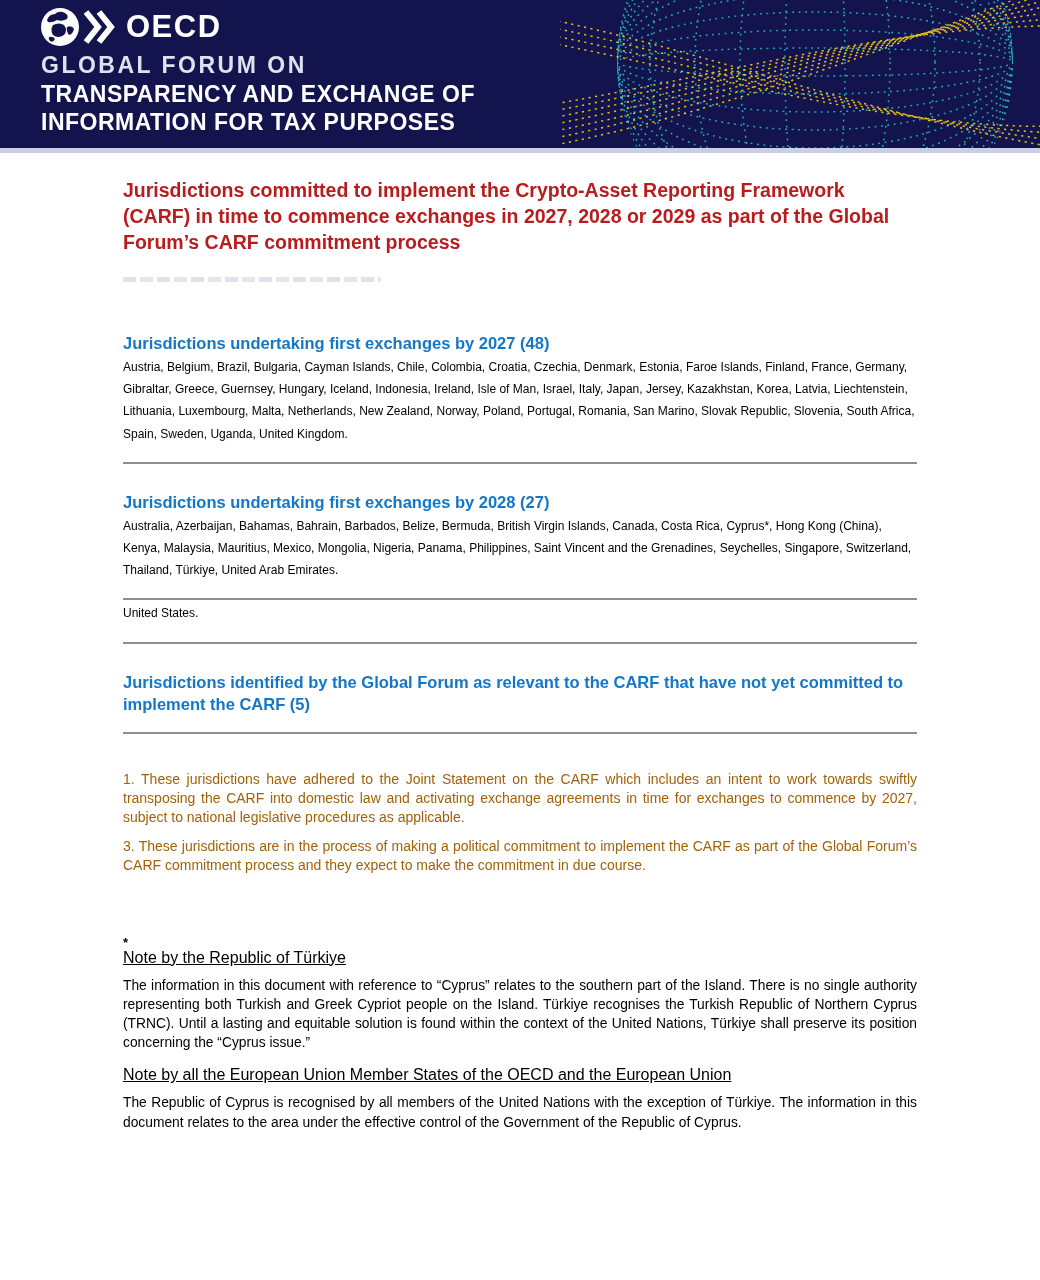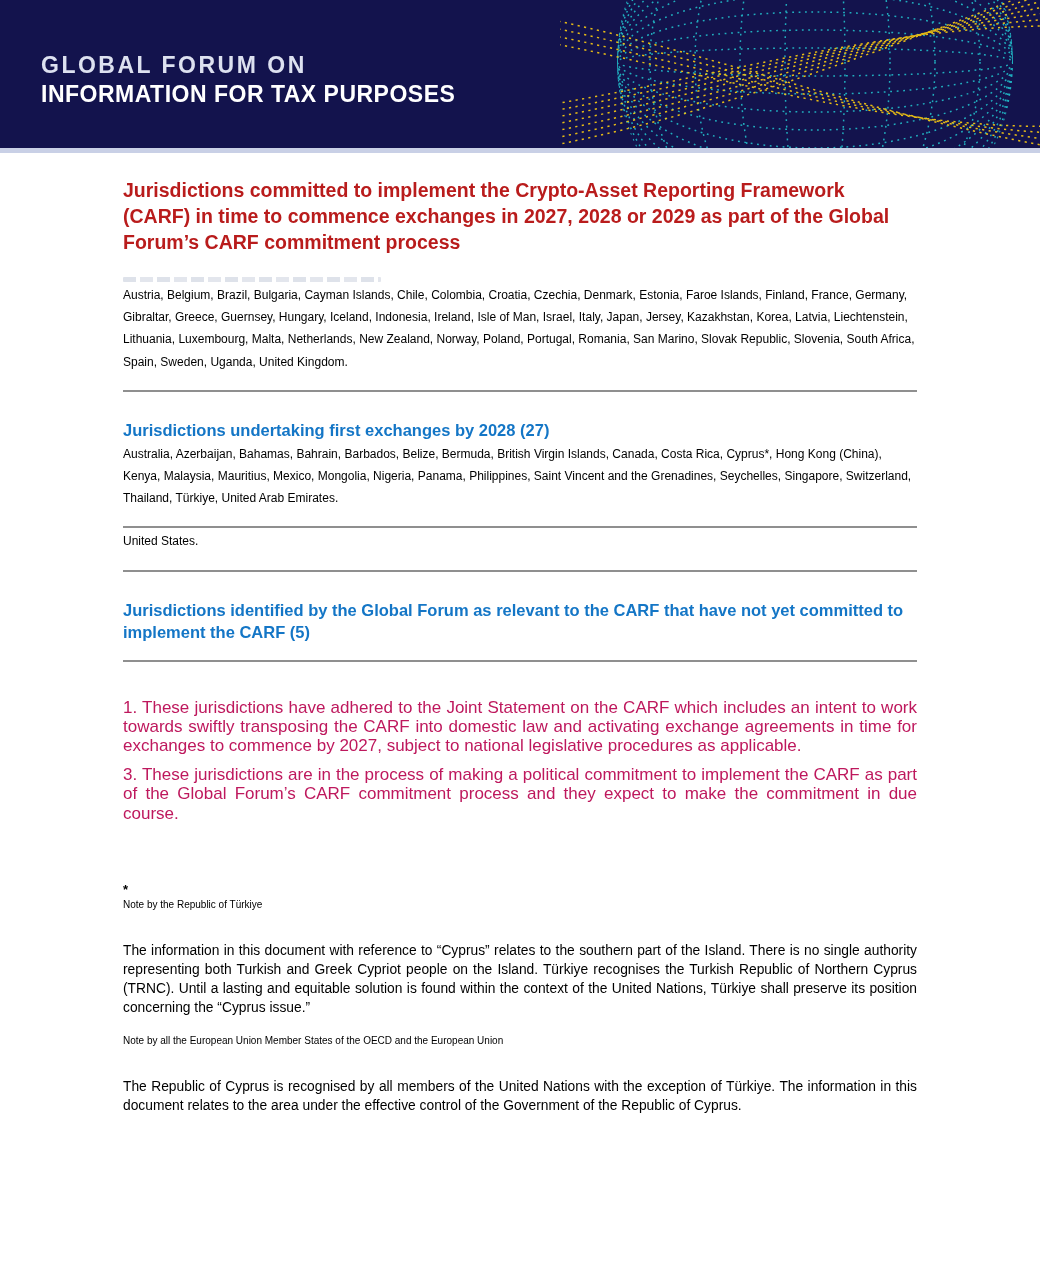--- a/index.html
+++ b/index.html
@@ -67,31 +67,31 @@
     margin-top: 2px;
     font-size: 12px; line-height: 22.2px; color: #000;
   }
   .rule {
     border: none; border-top: 2px solid #8f8f8f;
     margin: 17px 0 0 0; width: 794px;
   }
 
   .footnotes { margin-top: 36px; }
   .footnote {
-    font-size: 17px; line-height: 19.2px; text-align: justify; color: #be185d;
+    font-size: 14px; line-height: 19.2px; text-align: justify; color: #a16207;
   }
   .footnote + .footnote { margin-top: 10px; }
 
   .notes { margin-top: 62px; }
   .note-marker {
     display: block; font-size: 13px; font-weight: 700; line-height: 10px; color: #000;
   }
-  .note-title { font-size: 10px; line-height: 19px; color: #000; }
+  .note-title { font-size: 16px; line-height: 19px; color: #000; text-decoration: underline; }
   .note-body {
-    margin-top: 27px; font-size: 13.8px; line-height: 19.2px;
+    margin-top: 9px; font-size: 13.8px; line-height: 19.2px;
     text-align: justify; color: #000;
   }
   .note-title.eu { margin-top: 13px; }
 </style>
 </head>
 <body>
 
 <div class="page">
 
   <div class="banner">
@@ -127,34 +127,48 @@
         <path d="M -30 122 C 148 90, 320 32, 510 10"></path>
         <path d="M -30 115 C 150 84, 325 27, 510 18"></path>
         <path d="M -30 108 C 152 79, 330 23, 510 26"></path>
         <path d="M -60 10 C 120 40, 300 115, 510 150"></path>
         <path d="M -60 18 C 122 48, 305 120, 510 142"></path>
         <path d="M -60 26 C 124 56, 310 126, 510 134"></path>
         <path d="M -60 34 C 126 64, 315 132, 510 126"></path>
       </g>
     </svg>
 
+    <div class="logo-row">
+      <svg width="78" height="40" viewBox="0 0 78 40">
+        <circle cx="20" cy="20" r="19" fill="#ffffff"></circle>
+        <path fill="#13134d" d="M7 13 Q9 7 15 7 Q19 3 25 6 Q29 8 27 12 Q22 15 17 13 Q12 16 8 15 Z"></path>
+        <path fill="#13134d" d="M13 18 Q19 15 24 18 Q28 23 24 28 Q18 32 13 28 Q10 23 13 18 Z"></path>
+        <path fill="#13134d" d="M27 20 Q32 18 34 22 Q33 27 29 28 Q26 24 27 20 Z"></path>
+        <path fill="#13134d" d="M9 30 Q13 29 15 32 Q13 36 10 34 Q8 32 9 30 Z"></path>
+        <path d="M46 5 L58 20 L46 35" stroke="#ffffff" stroke-width="6" fill="none"></path>
+        <path d="M59 5 L71 20 L59 35" stroke="#ffffff" stroke-width="6" fill="none"></path>
+      </svg>
+      <span class="oecd-wordmark">OECD</span>
+    </div>
 
     <div class="org-line1">GLOBAL FORUM ON</div>
     <div class="org-bold">
+      <div>TRANSPARENCY AND EXCHANGE OF</div>
       <div>INFORMATION FOR TAX PURPOSES</div>
     </div>
   </div>
   <div class="banner-strip"></div>
 
   <div class="content">
 
     <div class="doc-title">Jurisdictions committed to implement the Crypto-Asset Reporting Framework (CARF) in time to commence exchanges in 2027, 2028 or 2029 as part of the Global Forum’s CARF commitment process</div>
 
     <div class="faded-subtitle"></div>
 
+    <div class="section-heading first">Jurisdictions undertaking first exchanges by 2027 (48)</div>
     <div class="section-body">Austria, Belgium, Brazil, Bulgaria, Cayman Islands, Chile, Colombia, Croatia, Czechia, Denmark, Estonia, Faroe Islands, Finland, France, Germany, Gibraltar, Greece, Guernsey, Hungary, Iceland, Indonesia, Ireland, Isle of Man, Israel, Italy, Japan, Jersey, Kazakhstan, Korea, Latvia, Liechtenstein, Lithuania, Luxembourg, Malta, Netherlands, New Zealand, Norway, Poland, Portugal, Romania, San Marino, Slovak Republic, Slovenia, South Africa, Spain, Sweden, Uganda, United Kingdom.</div>
     <hr class="rule">
 
     <div class="section-heading">Jurisdictions undertaking first exchanges by 2028 (27)</div>
     <div class="section-body">Australia, Azerbaijan, Bahamas, Bahrain, Barbados, Belize, Bermuda, British Virgin Islands, Canada, Costa Rica, Cyprus*, Hong Kong (China), Kenya, Malaysia, Mauritius, Mexico, Mongolia, Nigeria, Panama, Philippines, Saint Vincent and the Grenadines, Seychelles, Singapore, Switzerland, Thailand, Türkiye, United Arab Emirates.</div>
     <hr class="rule">
 
     <div class="section-body">United States.</div>
     <hr class="rule">
 

